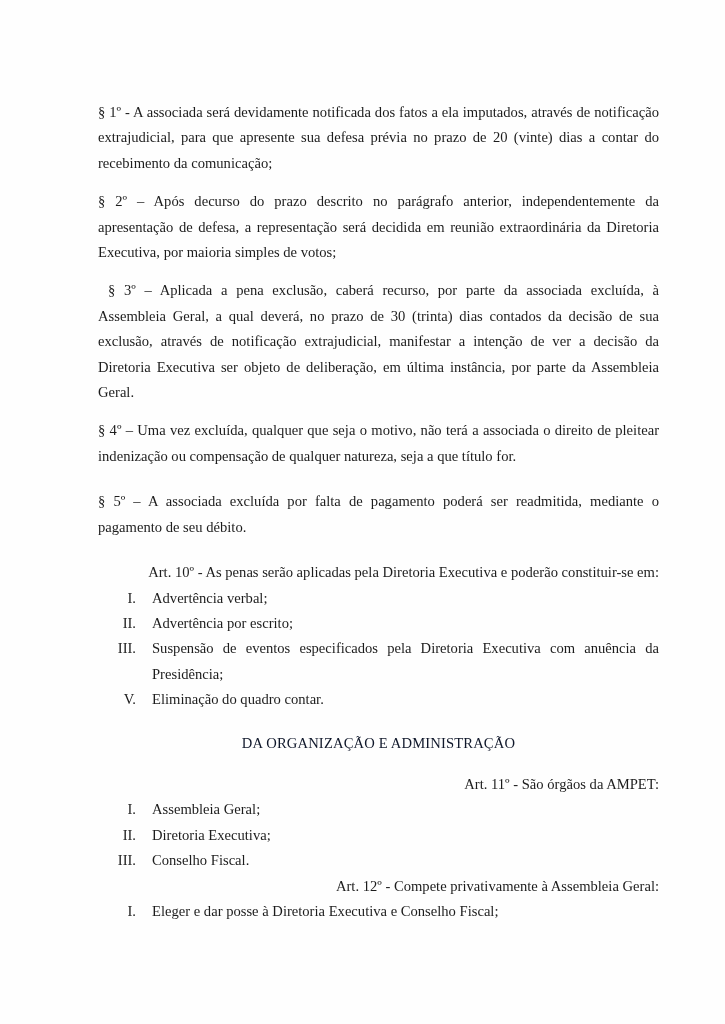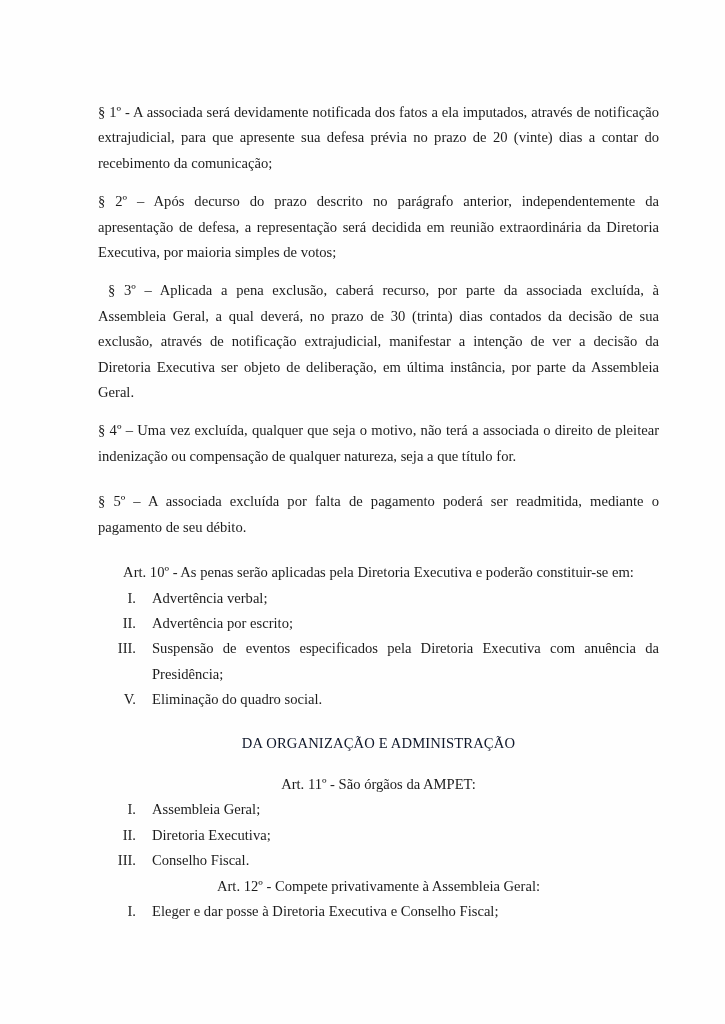--- a/index.html
+++ b/index.html
@@ -84,21 +84,21 @@
     text-justify: inter-word;
   }
   .rlist li .txt.nojust { text-align: left; }
 
   .list-block { margin: 0 0 0 0; }
 
   .art-line {
     font-size: 14.6px;
     line-height: 25.4px;
     margin: 0;
-    text-align: center;
+    text-align: right;
     color: #1c1c1c;
   }
 </style>
 </head>
 <body>
 
 <div class="page">
   <div class="content">
 
     <p class="para">§ 1º -  A associada será devidamente notificada dos fatos a ela imputados, através de notificação extrajudicial, para que apresente sua defesa prévia no prazo de 20 (vinte) dias a contar do recebimento da comunicação;</p>
@@ -121,21 +121,21 @@
       <li>
         <span class="num">II.</span>
         <span class="txt nojust">Advertência por escrito;</span>
       </li>
       <li>
         <span class="num">III.</span>
         <span class="txt">Suspensão de eventos especificados pela Diretoria Executiva com anuência da Presidência;</span>
       </li>
       <li>
         <span class="num">V.</span>
-        <span class="txt nojust">Eliminação do quadro social.</span>
+        <span class="txt nojust">Eliminação do quadro contar.</span>
       </li>
     </ul>
 
     <div class="heading-block">
       <p class="heading">DA ORGANIZAÇÃO E ADMINISTRAÇÃO</p>
     </div>
 
     <p class="art-line">Art. 11º - São órgãos da AMPET:</p>
 
     <ul class="rlist list-block">

